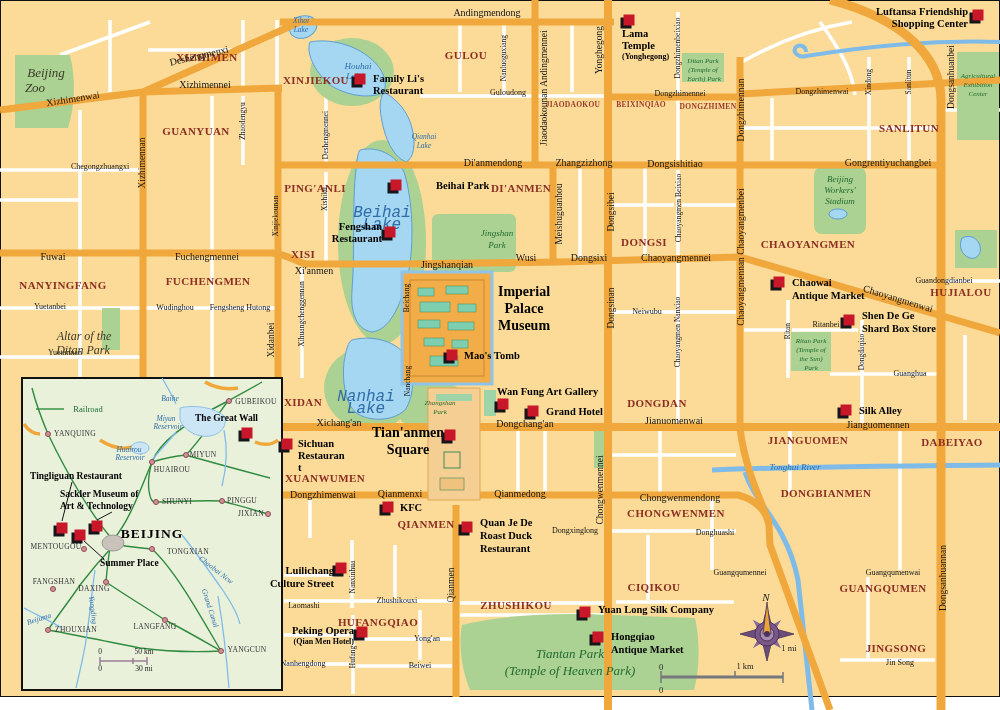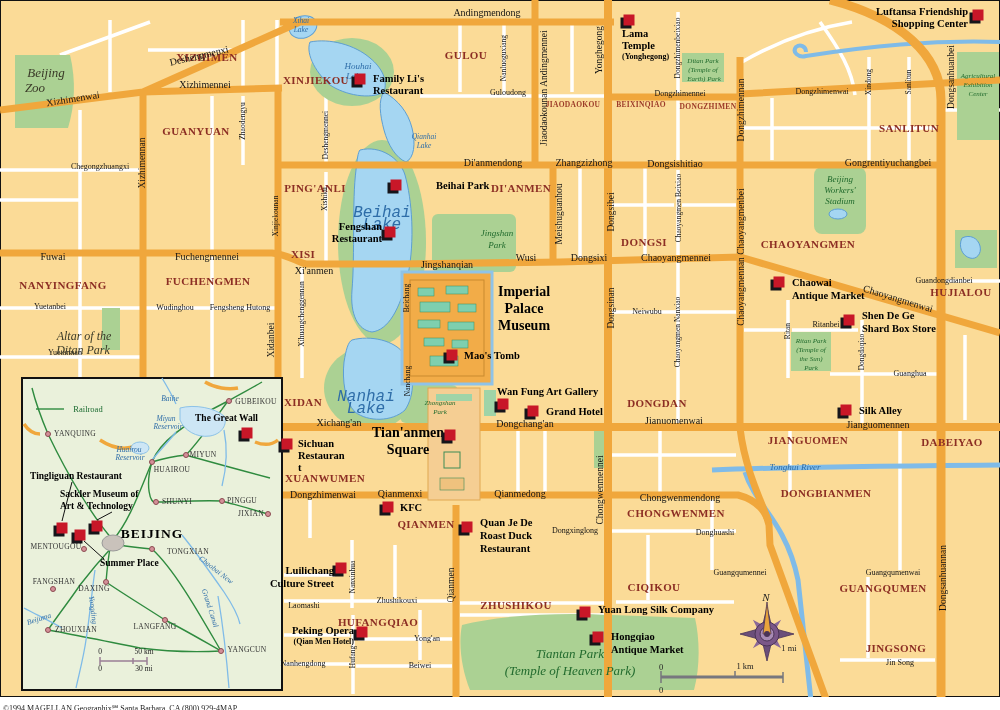--- a/index.html
+++ b/index.html
@@ -443,17 +443,14 @@
       <span class="pl ip" style="top: 419px; right: 742px; text-align: right;">The Great Wall</span>
       <span class="mk" style="left: 62px; top: 528px;"></span>
       <span class="pl ip" style="top: 477px; left: 30px;">Tingliguan Restaurant</span>
       <span class="mk" style="left: 97px; top: 526px;"></span>
       <span class="pl ip" style="top: 495px; left: 60px;">Sackler Museum of</span>
       <span class="pl ip" style="top: 507px; left: 60px;">Art &amp; Technology</span>
       <span class="mk" style="left: 80px; top: 535px;"></span>
       <span class="pl ip" style="top: 564px; left: 100px;">Summer Place</span>
     </div>
 
-<div class="copyright">
-  <span>©1994 MAGELLAN Geographix℠ Santa Barbara, CA (800) 929-4MAP</span>
+
 </div>
 
-</div>
-
 </body></html>

